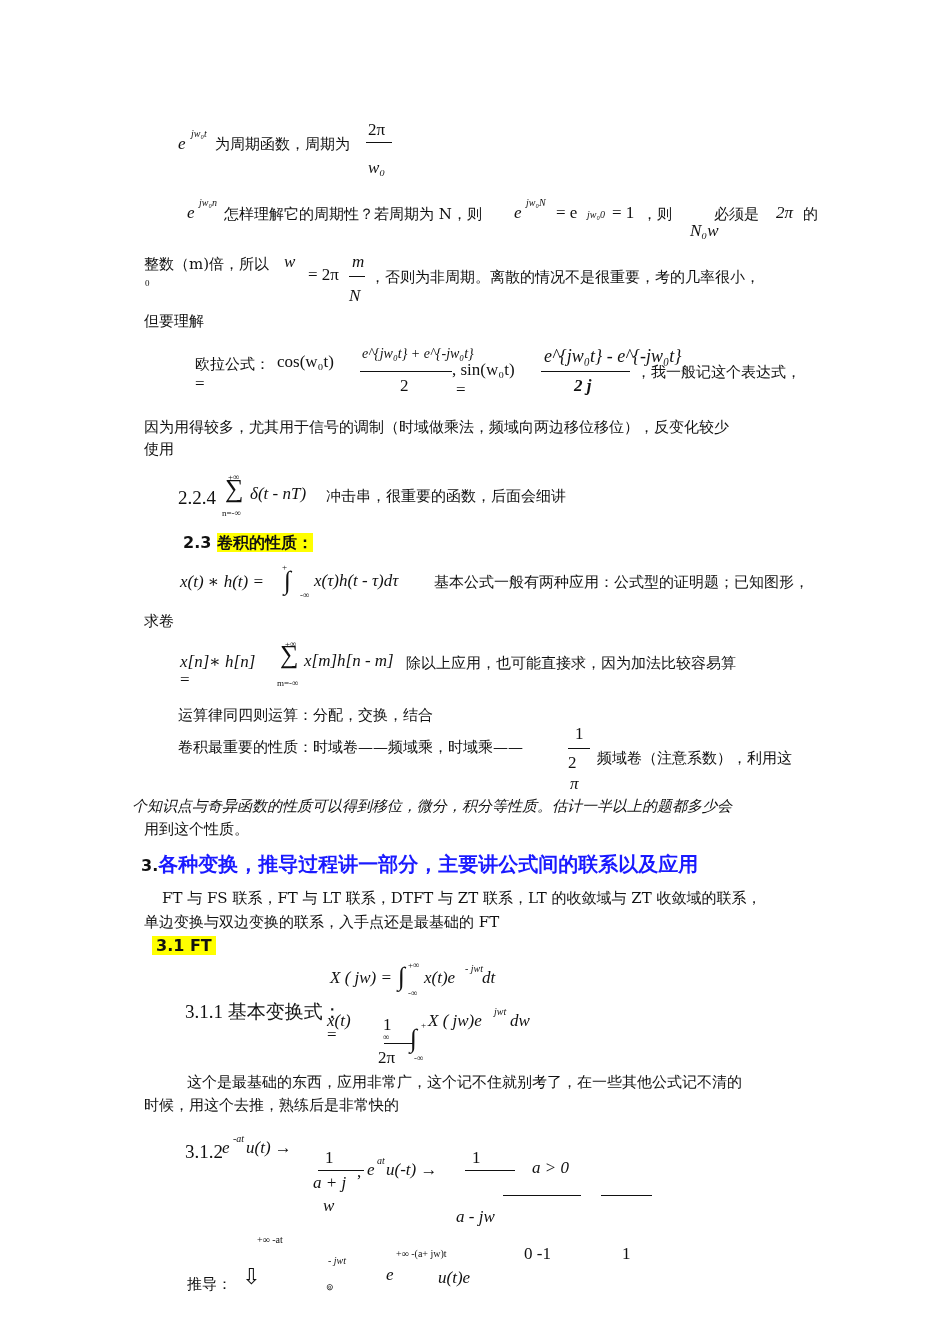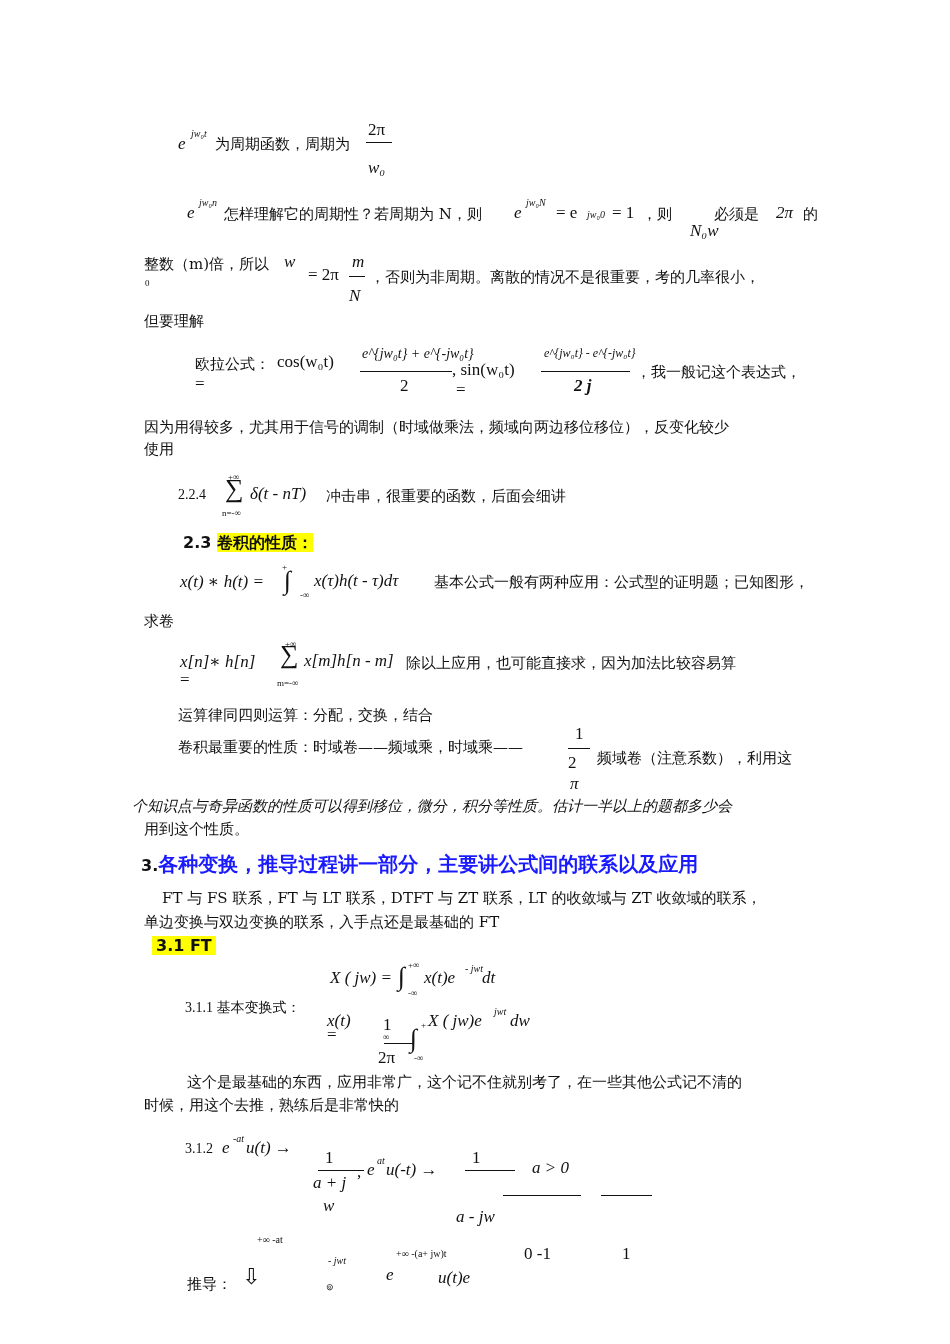--- a/index.html
+++ b/index.html
@@ -4,21 +4,21 @@
 <style>
   html, body { margin: 0; padding: 0; background: #ffffff; }
   body { width: 950px; height: 1344px; position: relative; overflow: hidden;
          font-family: "DejaVu Serif", "Liberation Serif", serif; color: #111; }
   .abs { position: absolute; white-space: nowrap; }
   .t { font-size: 15px; }
   .m { font-family: "Liberation Serif", "DejaVu Serif", serif; font-style: italic; font-size: 17px; }
   .mr { font-family: "Liberation Serif", "DejaVu Serif", serif; font-size: 17px; }
   .sup { font-family: "Liberation Serif", serif; font-style: italic; font-size: 10px; }
   .small { font-family: "Liberation Serif", serif; font-size: 9px; }
-  .num { font-family: "Liberation Serif", serif; font-size: 14px; }
+  .num { font-family: "Liberation Serif", serif; font-size: 19px; }
   .bar { position: absolute; height: 1px; background: #111; }
   .hl { background: #ffff00; margin-top: 48px; }
   .h2 { font-family: "DejaVu Sans", "Liberation Sans", sans-serif; font-weight: bold; font-size: 16px; }
   .h1 { font-family: "DejaVu Sans", "Liberation Sans", sans-serif; font-weight: bold; font-size: 20px; color: #1a1aff; }
   .big { font-size: 26px; font-family: "Liberation Serif", serif; }
 </style>
 </head>
 <body>
 
 <div>
@@ -60,21 +60,21 @@
 
 <div>
   <span class="abs t" style="left:195px;top:355px;">欧拉公式：</span>
   <span class="abs mr" style="left:277px;top:352px;">cos(w₀t)</span>
   <span class="abs mr" style="left:195px;top:374px;">=</span>
   <span class="abs m" style="left:362px;top:346px;font-size:14px;">e^{jw₀t} + e^{-jw₀t}</span>
   <div class="bar" style="left:360px;top:371px;width:92px;"></div>
   <span class="abs mr" style="left:400px;top:376px;">2</span>
   <span class="abs mr" style="left:452px;top:360px;">, sin(w₀t)</span>
   <span class="abs mr" style="left:456px;top:380px;">=</span>
-  <span class="abs m" style="left:544px;top:346px;font-size:12px;">e^{jw₀t} - e^{-jw₀t}</span>
+  <span class="abs m" style="left:544px;top:346px;font-size:18px;">e^{jw₀t} - e^{-jw₀t}</span>
   <div class="bar" style="left:541px;top:371px;width:89px;"></div>
   <span class="abs m" style="left:574px;top:376px;font-weight:bold;">2 j</span>
   <span class="abs t" style="left:636px;top:363px;">，我一般记这个表达式，</span>
   <span class="abs t" style="left:144px;top:418px;">因为用得较多，尤其用于信号的调制（时域做乘法，频域向两边移位移位），反变化较少</span>
   <span class="abs t" style="left:144px;top:440px;">使用</span>
 </div>
 
 <div>
   <span class="abs num" style="left:178px;top:487px;">2.2.4</span>
   <span class="abs small" style="left:228px;top:472px;">+∞</span>

